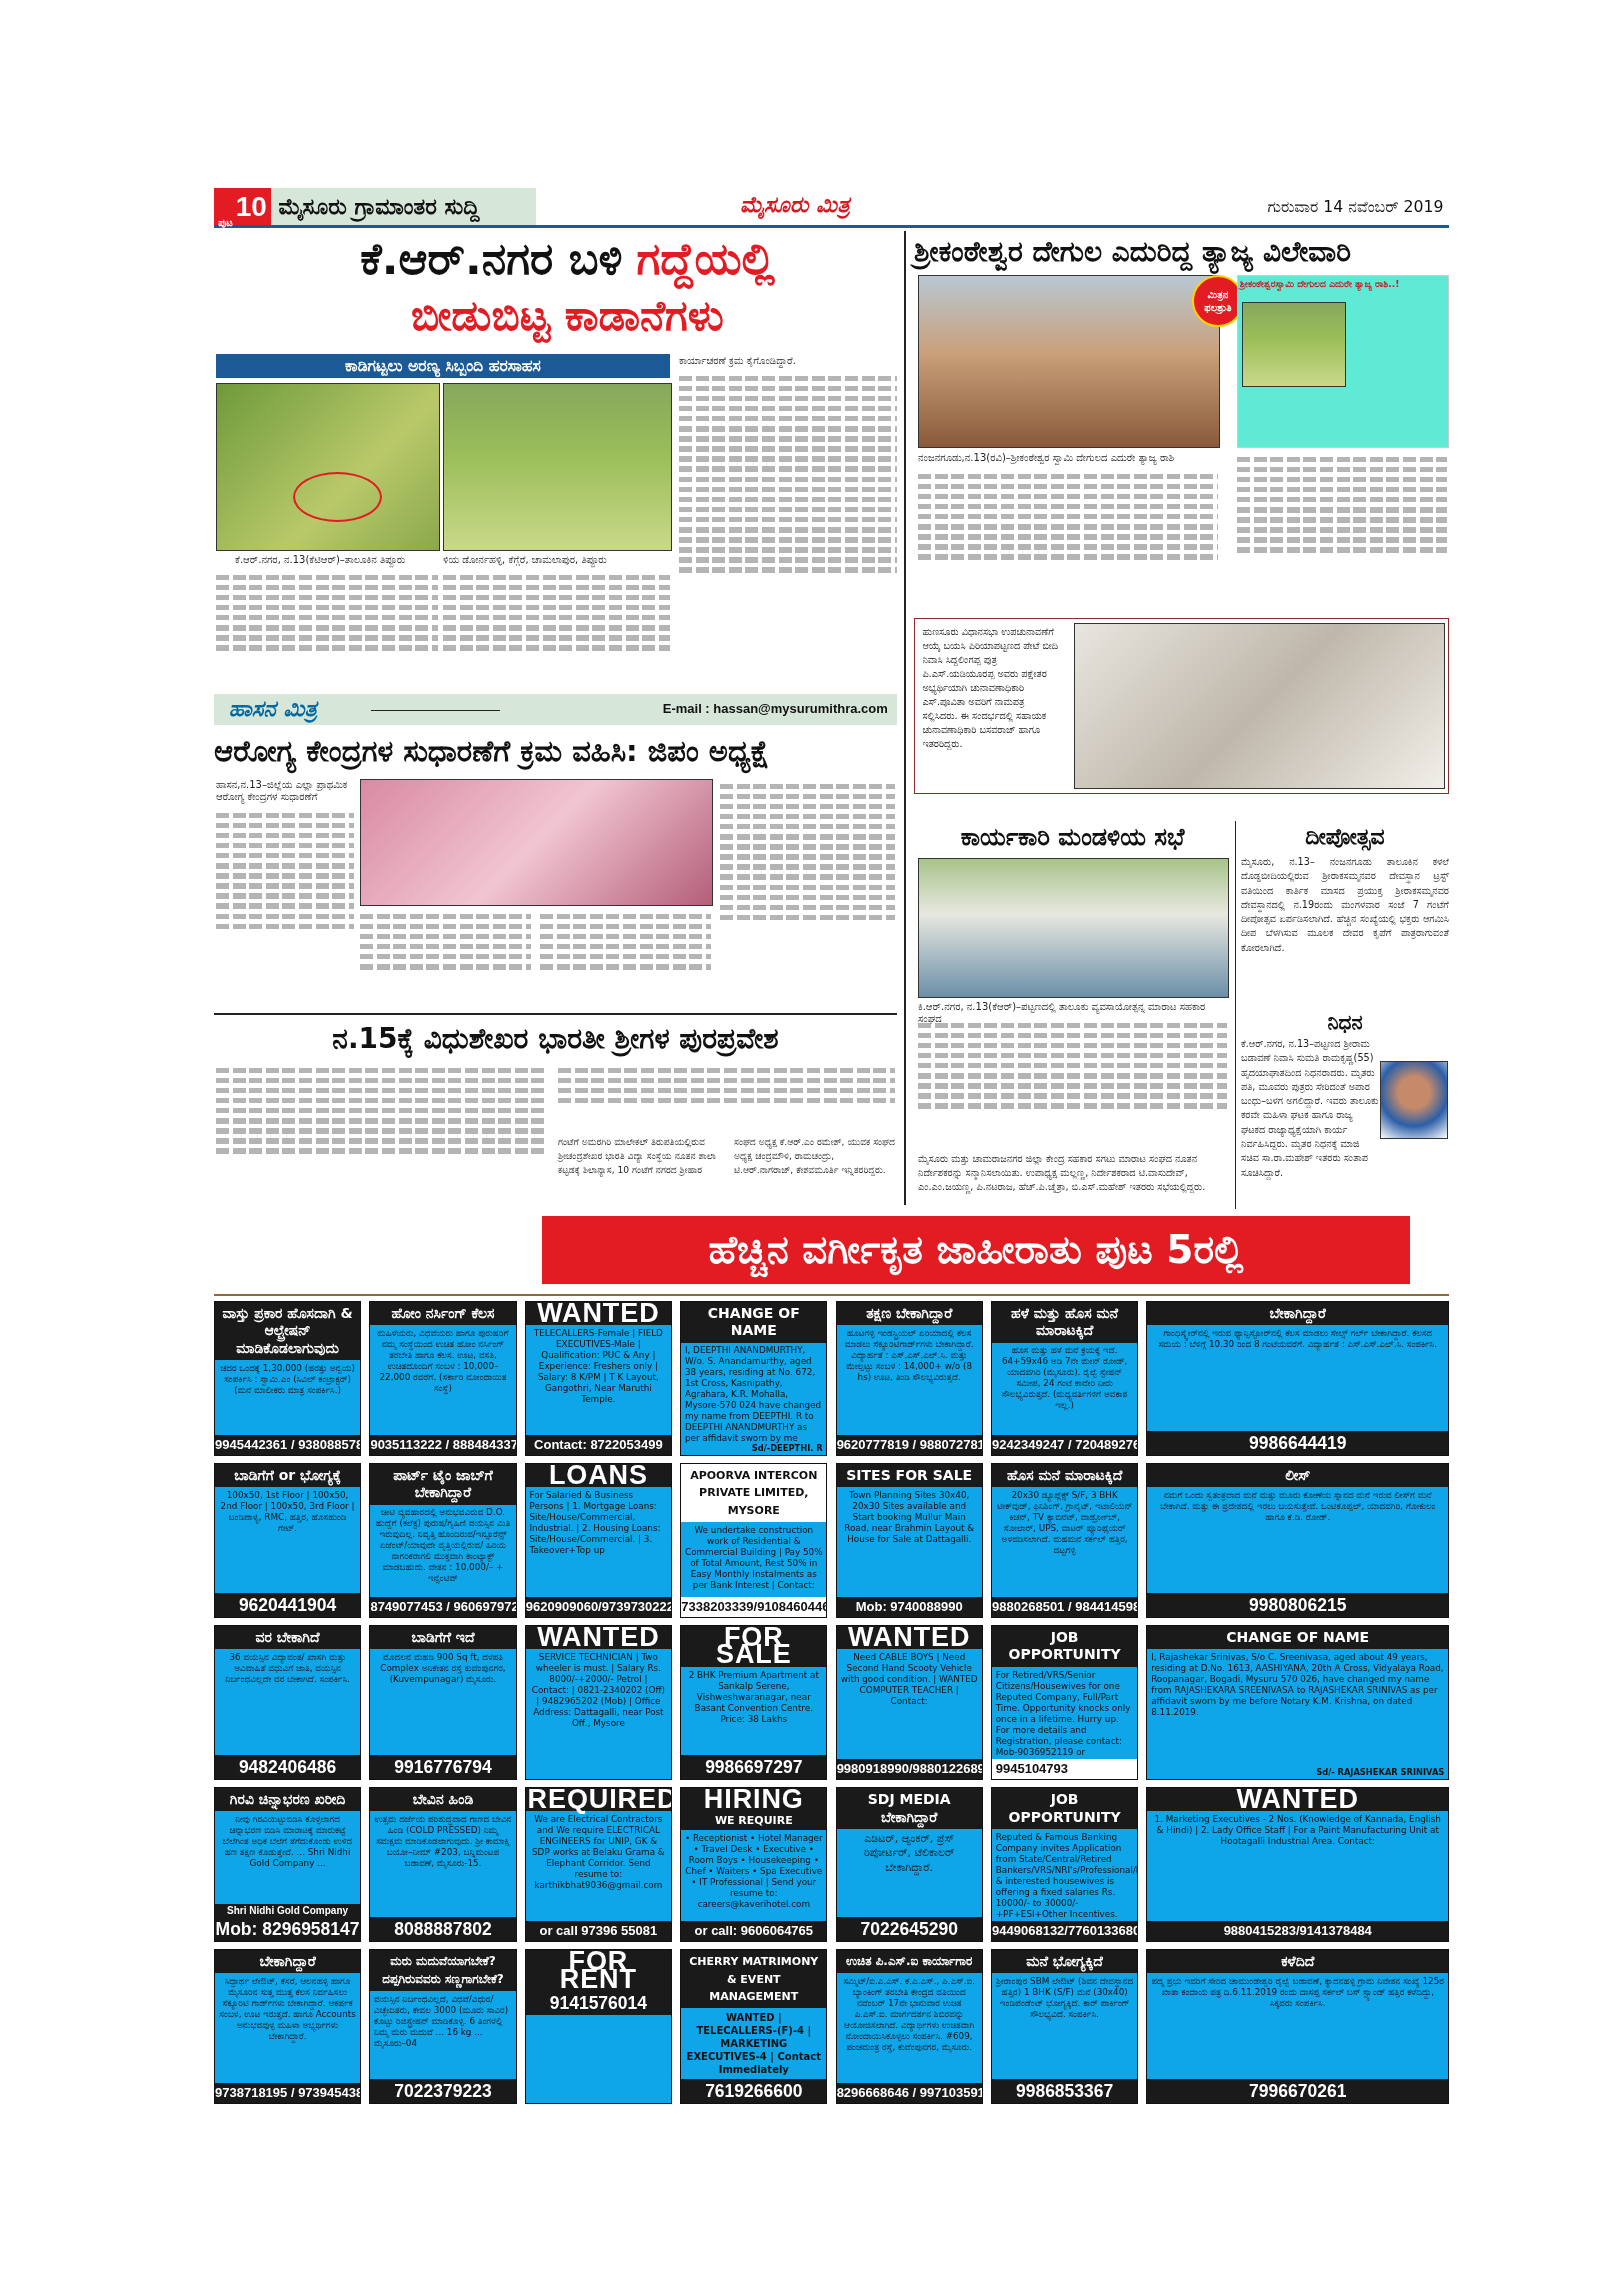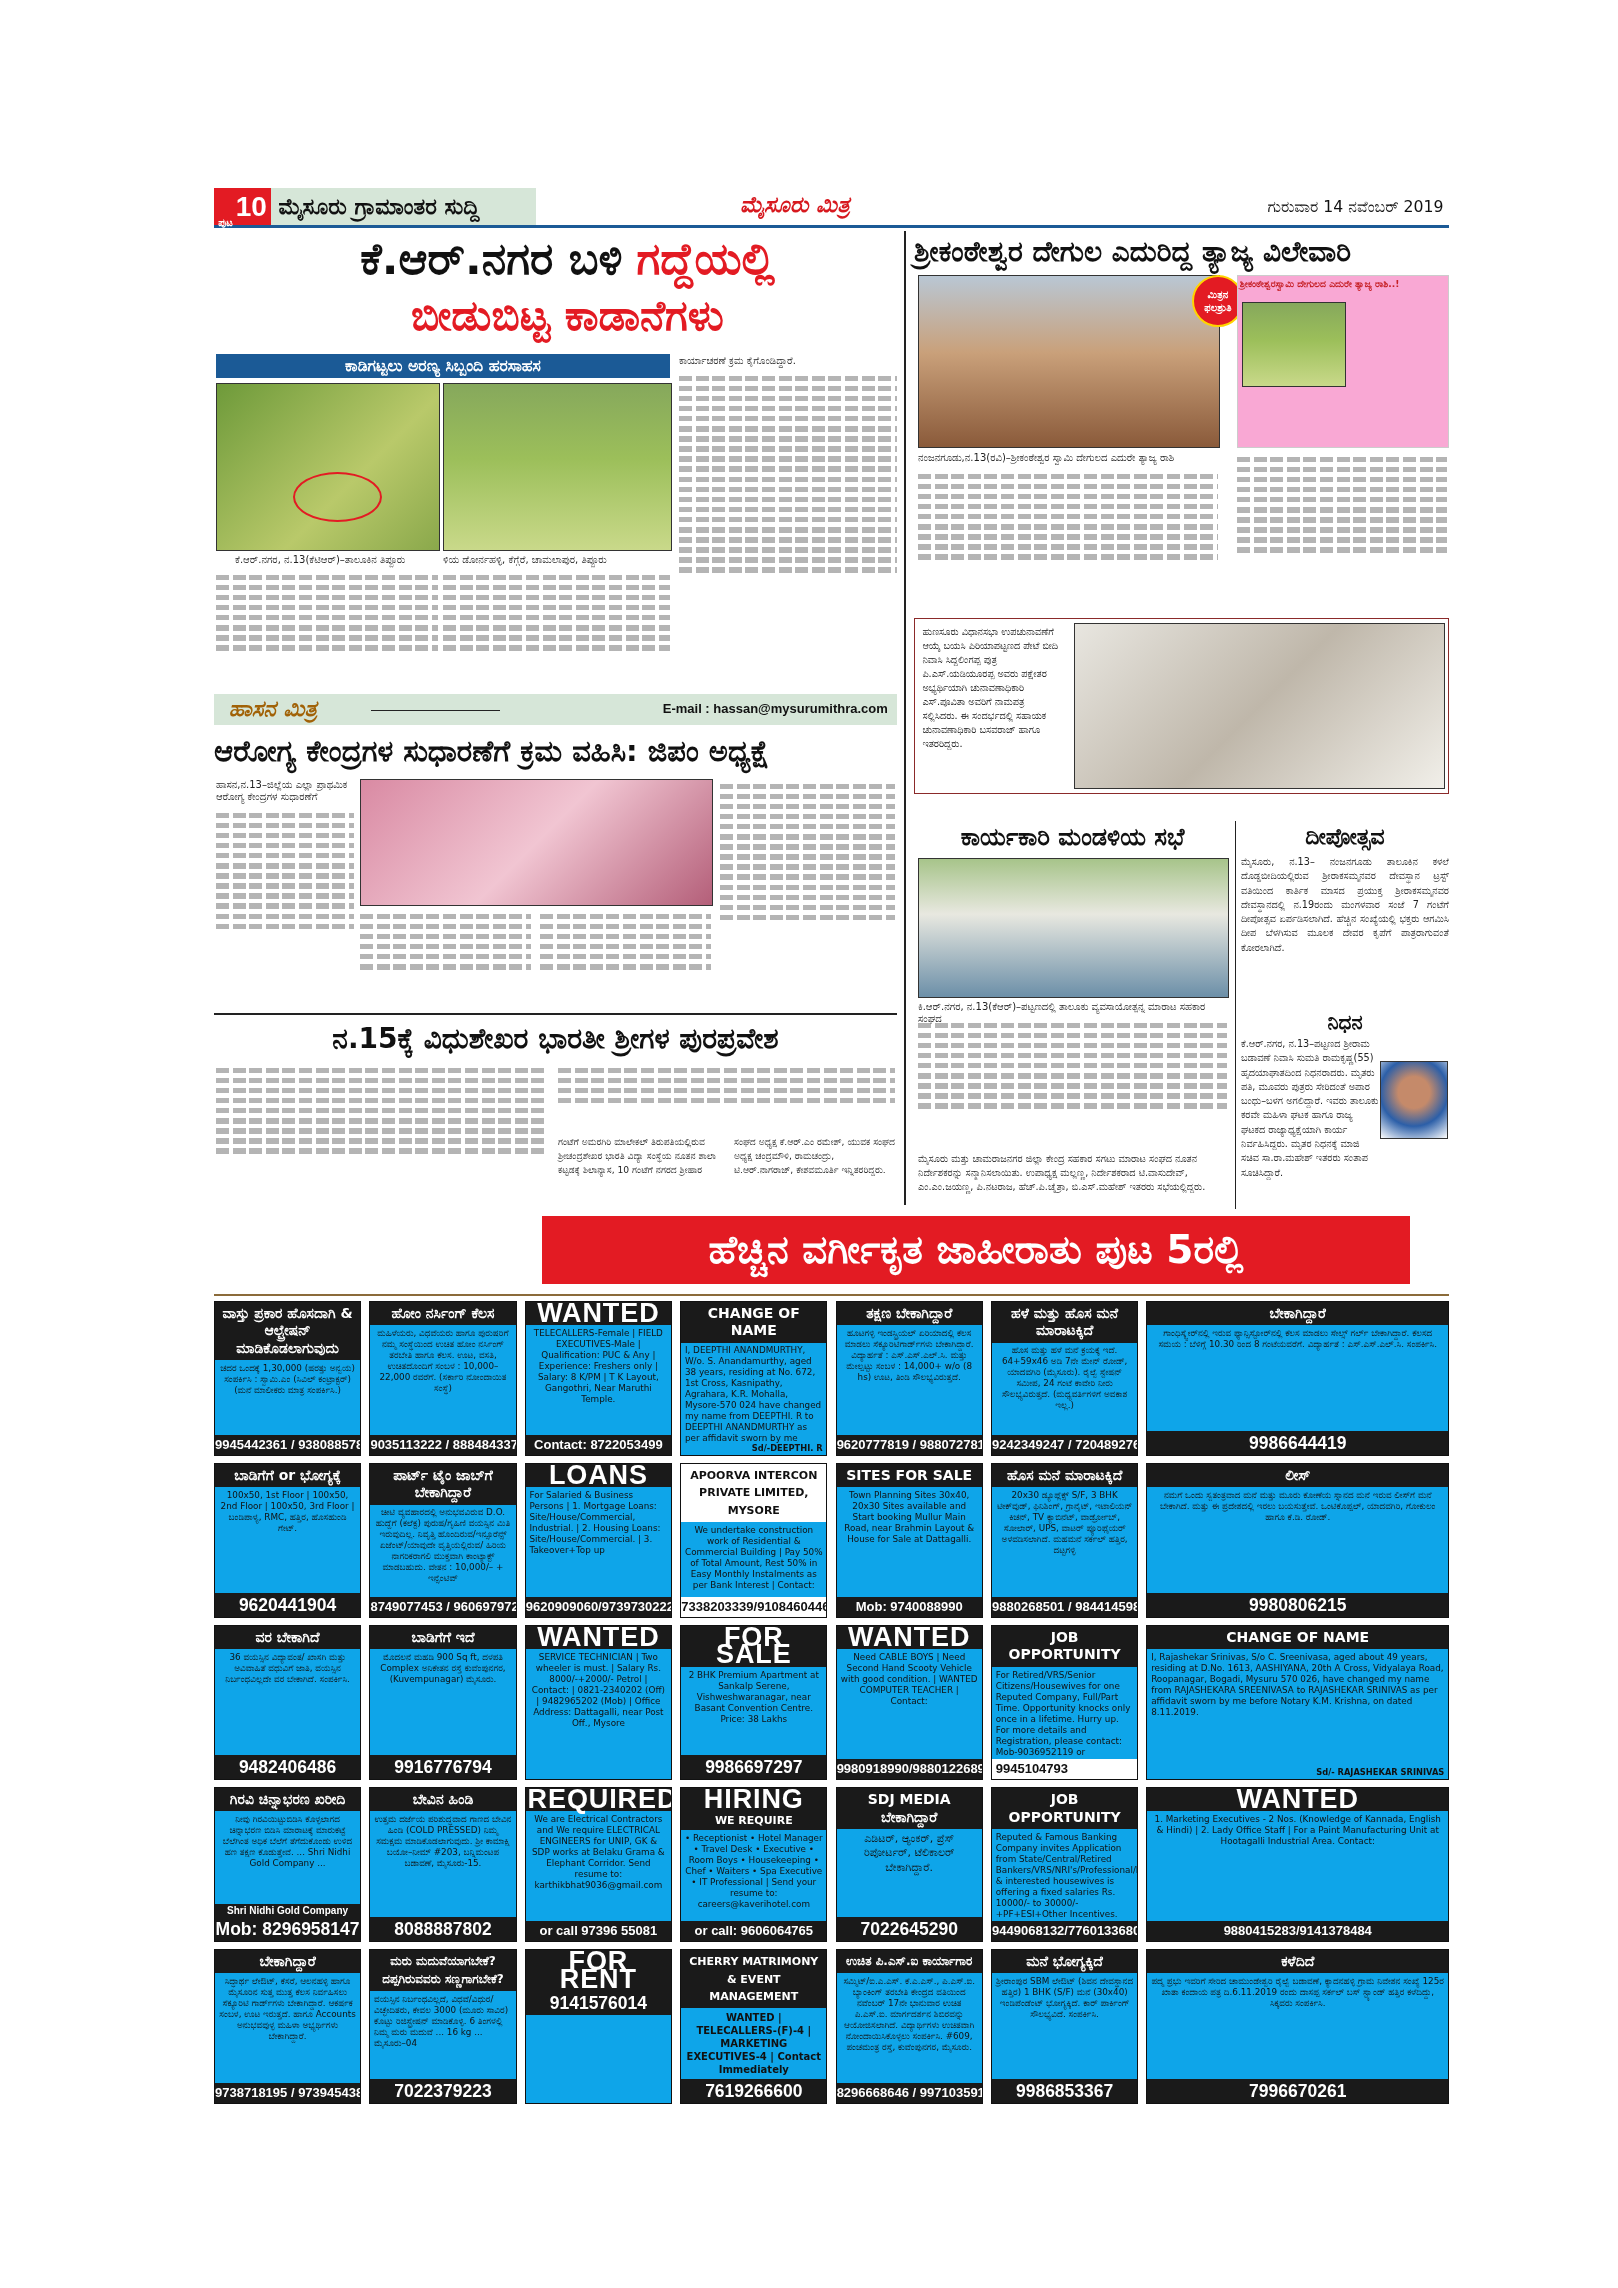--- a/index.html
+++ b/index.html
@@ -22,21 +22,21 @@
   .photo2{background:linear-gradient(180deg,#86a85c 0%,#9cbf5a 45%,#c9d98a 100%);border:0.9px solid #333;}
   .photo-site{background:linear-gradient(180deg,#b9c7d4 0%,#c9a07a 45%,#8a5a3a 100%);border:0.9px solid #333;}
   .photo-meet{background:linear-gradient(135deg,#d98aa3,#f1c5d2 50%,#b45f79);border:0.9px solid #333;}
   .photo-office{background:linear-gradient(135deg,#e8e6e0,#bfb7aa 50%,#f1efe9);border:0.9px solid #333;}
   .photo-group{background:linear-gradient(180deg,#a7c48a 0%,#e8e8e0 40%,#6c8fa8 100%);border:0.9px solid #333;}
   .photo-lady{background:radial-gradient(circle at 50% 40%,#c58a6a 0 28%,#2c5fa8 60%,#fff 100%);border:0.9px solid #333;}
   .text-col{font-size:10px;line-height:14.8px;color:#333;text-align:justify;overflow:hidden;}
   .text-col .ln{display:block;height:5.5px;margin:4.6px 0;background:repeating-linear-gradient(90deg,#777 0 13px,transparent 13px 16.6px);opacity:.55;}
   .caption{font-size:10px;color:#222;}
   .hassan{left:214px;top:694px;width:683px;height:31px;background:#d6e6d8;}
-  .hassan .hn{position:absolute;left:14.8px;top:1.8px;color:#a16207;font-size:22px;font-weight:bold;font-style:italic;}
+  .hassan .hn{position:absolute;left:14.8px;top:1.8px;color:#0369a1;font-size:22px;font-weight:bold;font-style:italic;}
   .hassan .hl{position:absolute;left:157px;top:15.7px;width:129px;height:0.9px;background:#222;}
   .hassan .em{position:absolute;right:9.2px;top:7.4px;font-size:13px;font-weight:bold;font-family:"Liberation Sans",sans-serif;}
   .redband{left:542px;top:1216px;width:868px;height:68px;background:#e31b23;color:#fff;font-size:39px;font-weight:bold;text-align:center;line-height:68px;}
   .brownrule{left:214px;top:1294px;width:1235px;height:1.8px;background:#8b6b3a;}
   
   .ads{left:214px;top:1301px;width:1235px;height:803px;display:grid;grid-template-columns:repeat(8,1fr);grid-template-rows:repeat(5,1fr);gap:7.4px 8.3px;}
   .ad{border:1.8px solid #111;display:flex;flex-direction:column;overflow:hidden;background:#0ea5e9;}
   .ad .hd{background:#1a1a1a;color:#fff;text-align:center;font-weight:bold;font-size:14px;line-height:17.5px;padding:2.8px 1.8px;}
   .ad .hd.big{font-size:27px;font-family:"Liberation Sans",sans-serif;letter-spacing:0.9px;}
   .ad .bd{flex:1;padding:2.8px 3.7px;font-size:8.8px;line-height:11px;text-align:center;color:#111;overflow:hidden;}
@@ -115,21 +115,21 @@
     <span class="ln"></span>
     <span class="ln"></span>
     <span class="ln"></span>
 </div>
 
 <div class="abs col-rule" style="left:904px;top:231px;height:974px;"></div>
 
 <div class="abs h-black" style="left:914px;top:233px;width:535px;font-size:28px;line-height:37px;">ಶ್ರೀಕಂಠೇಶ್ವರ ದೇಗುಲ ಎದುರಿದ್ದ ತ್ಯಾಜ್ಯ ವಿಲೇವಾರಿ</div>
 <div class="abs photo-site" style="left:918px;top:275px;width:300px;height:171px;"></div>
 <div class="abs mitra-badge" style="left:1192px;top:275px;width:48px;height:48px;">ಮಿತ್ರನ ಫಲಶ್ರುತಿ</div>
-<div class="abs" style="left:1237px;top:275px;width:210px;height:171px;border:0.9px solid #ccc;background:#f9a8d4;">
+<div class="abs" style="left:1237px;top:275px;width:210px;height:171px;border:0.9px solid #ccc;background:#5eead4;">
   <div style="color:#c62026;font-size:9.2px;font-weight:bold;padding:1.8px;">ಶ್ರೀಕಂಠೇಶ್ವರಸ್ವಾಮಿ ದೇಗುಲದ ಎದುರೇ ತ್ಯಾಜ್ಯ ರಾಶಿ..!</div>
   <div class="photo2" style="position:absolute;left:3.7px;top:26px;width:102px;height:83px;"></div>
 </div>
 <div class="abs caption" style="left:918px;top:452px;width:300px;">ನಂಜನಗೂಡು,ನ.13(ರವಿ)–ಶ್ರೀಕಂಠೇಶ್ವರ ಸ್ವಾಮಿ ದೇಗುಲದ ಎದುರೇ ತ್ಯಾಜ್ಯ ರಾಶಿ</div>
 <div class="abs text-col" style="left:918px;top:469px;width:300px;height:138px;">
   <span class="ln"></span>
     <span class="ln"></span>
     <span class="ln"></span>
     <span class="ln"></span>
     <span class="ln"></span>

